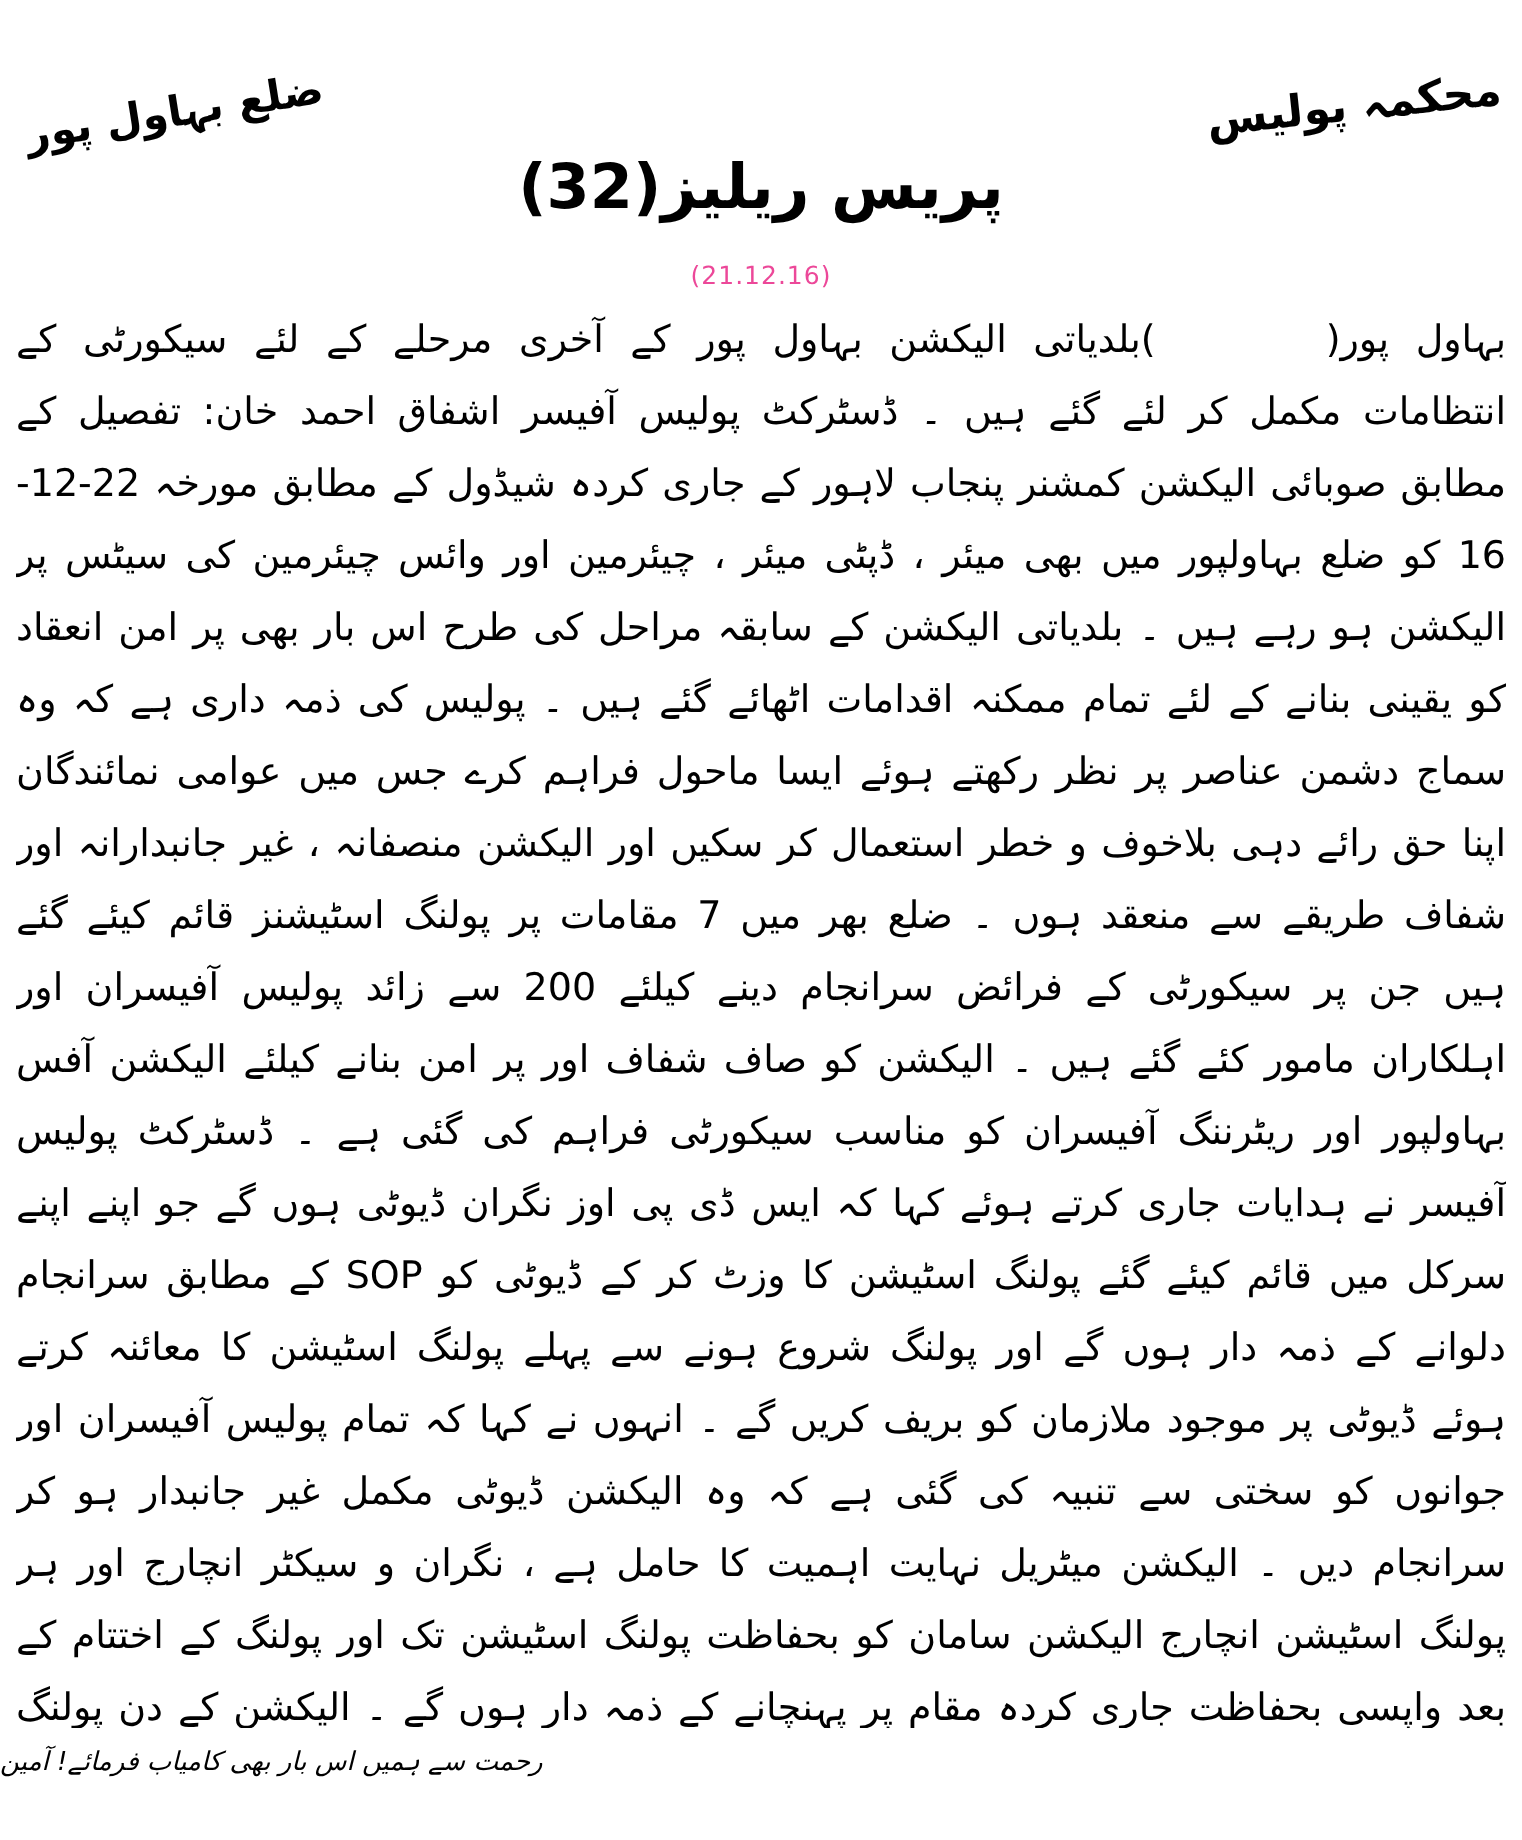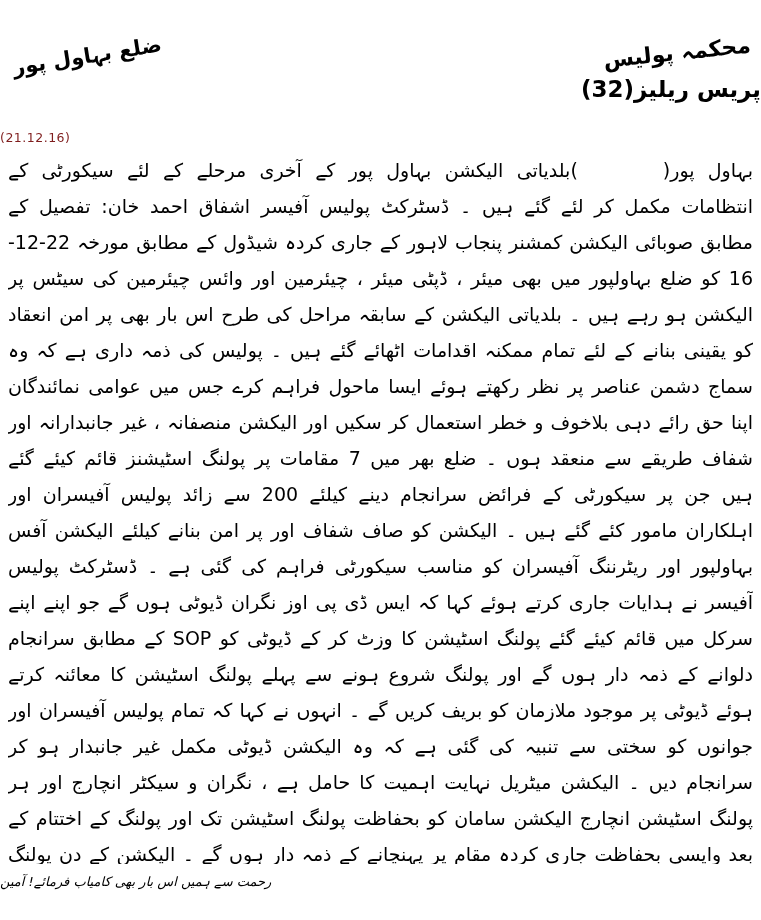--- a/index.html
+++ b/index.html
@@ -28,33 +28,34 @@
     top: 44px;
     left: 12px;
     font-size: 21px;
     transform: rotate(-9deg);
   }
   .title {
     position: absolute;
     top: 76px;
     left: 0;
     width: 100%;
-    text-align: right;
+    text-align: center;
     direction: rtl;
-    font-size: 23px;
+    font-size: 31px;
     font-weight: bold;
   }
   .date-stamp {
     position: absolute;
     top: 130px;
     left: 0;
     width: 100%;
+    text-align: center;
     font-size: 12.5px;
     letter-spacing: 0.5px;
-    color: #7f1d1d;
+    color: #ec4899;
   }
   .body-para {
     position: absolute;
     top: 152px;
     left: 8px;
     right: 8px;
     height: 712px;
     overflow: hidden;
     margin: 0;
     direction: rtl;

